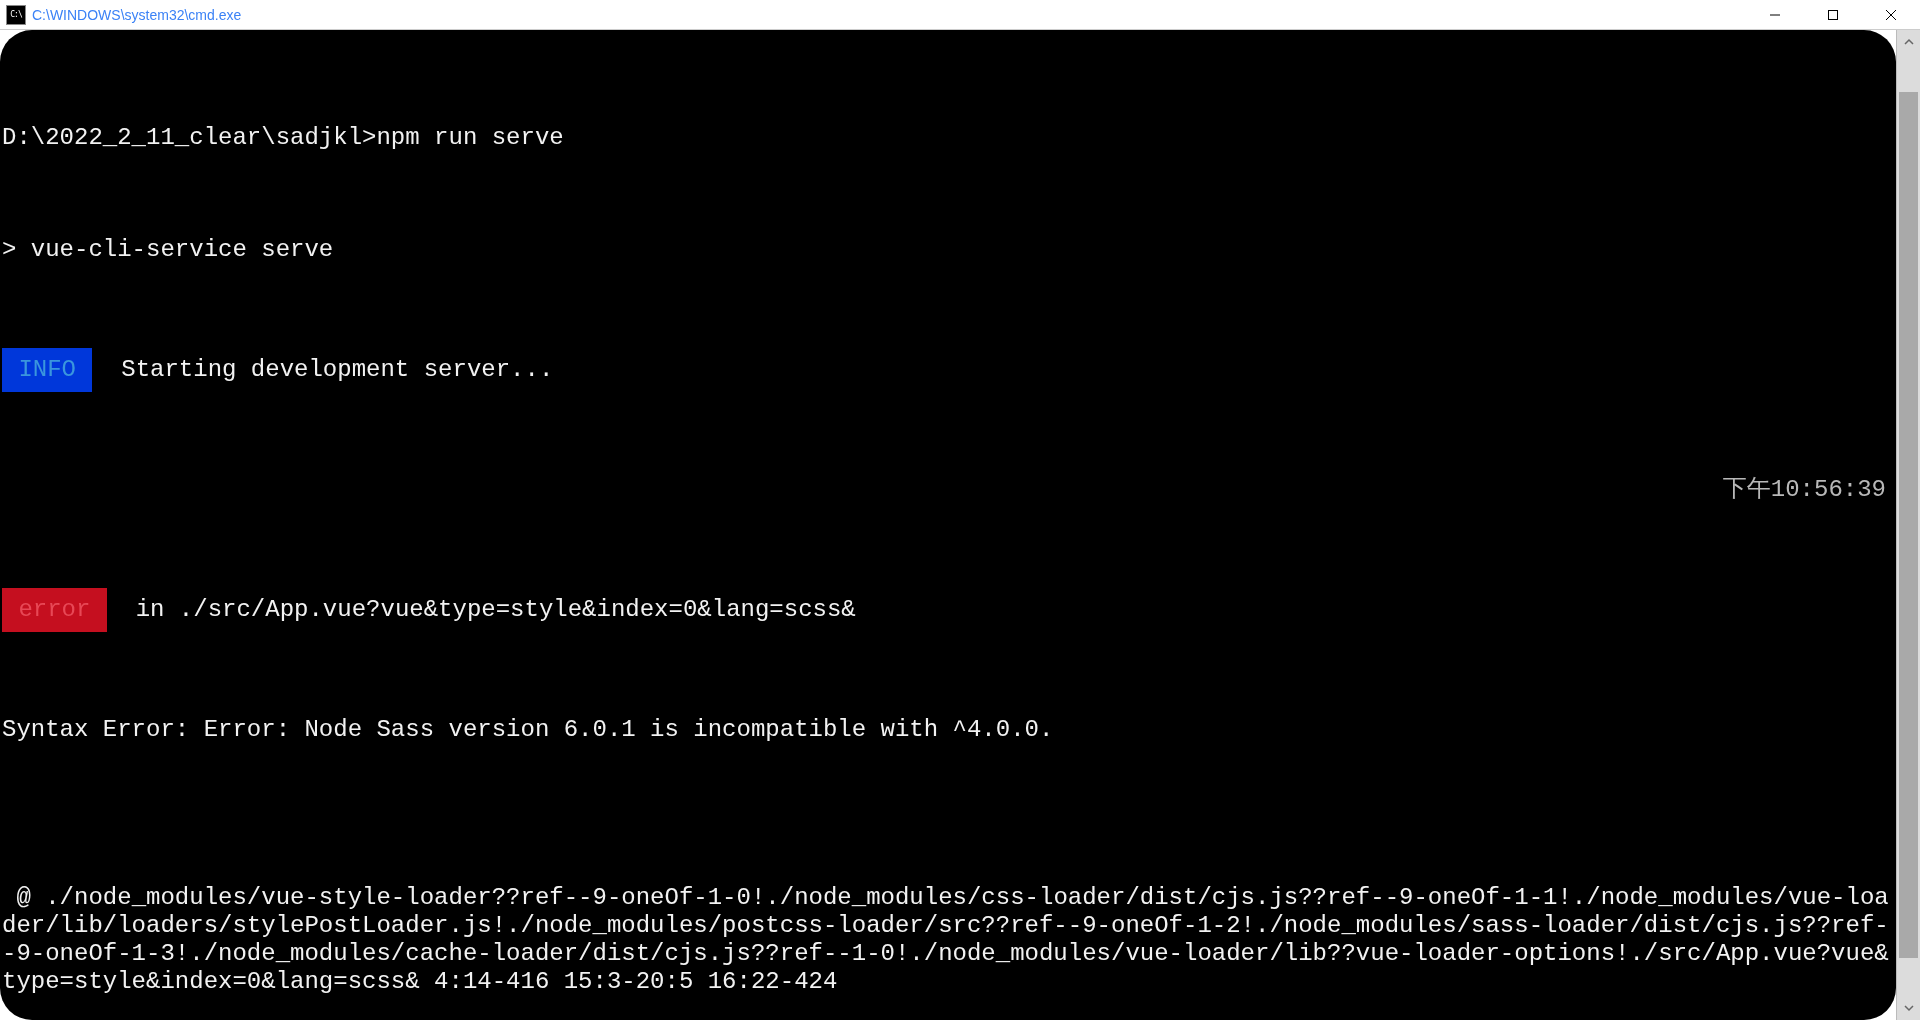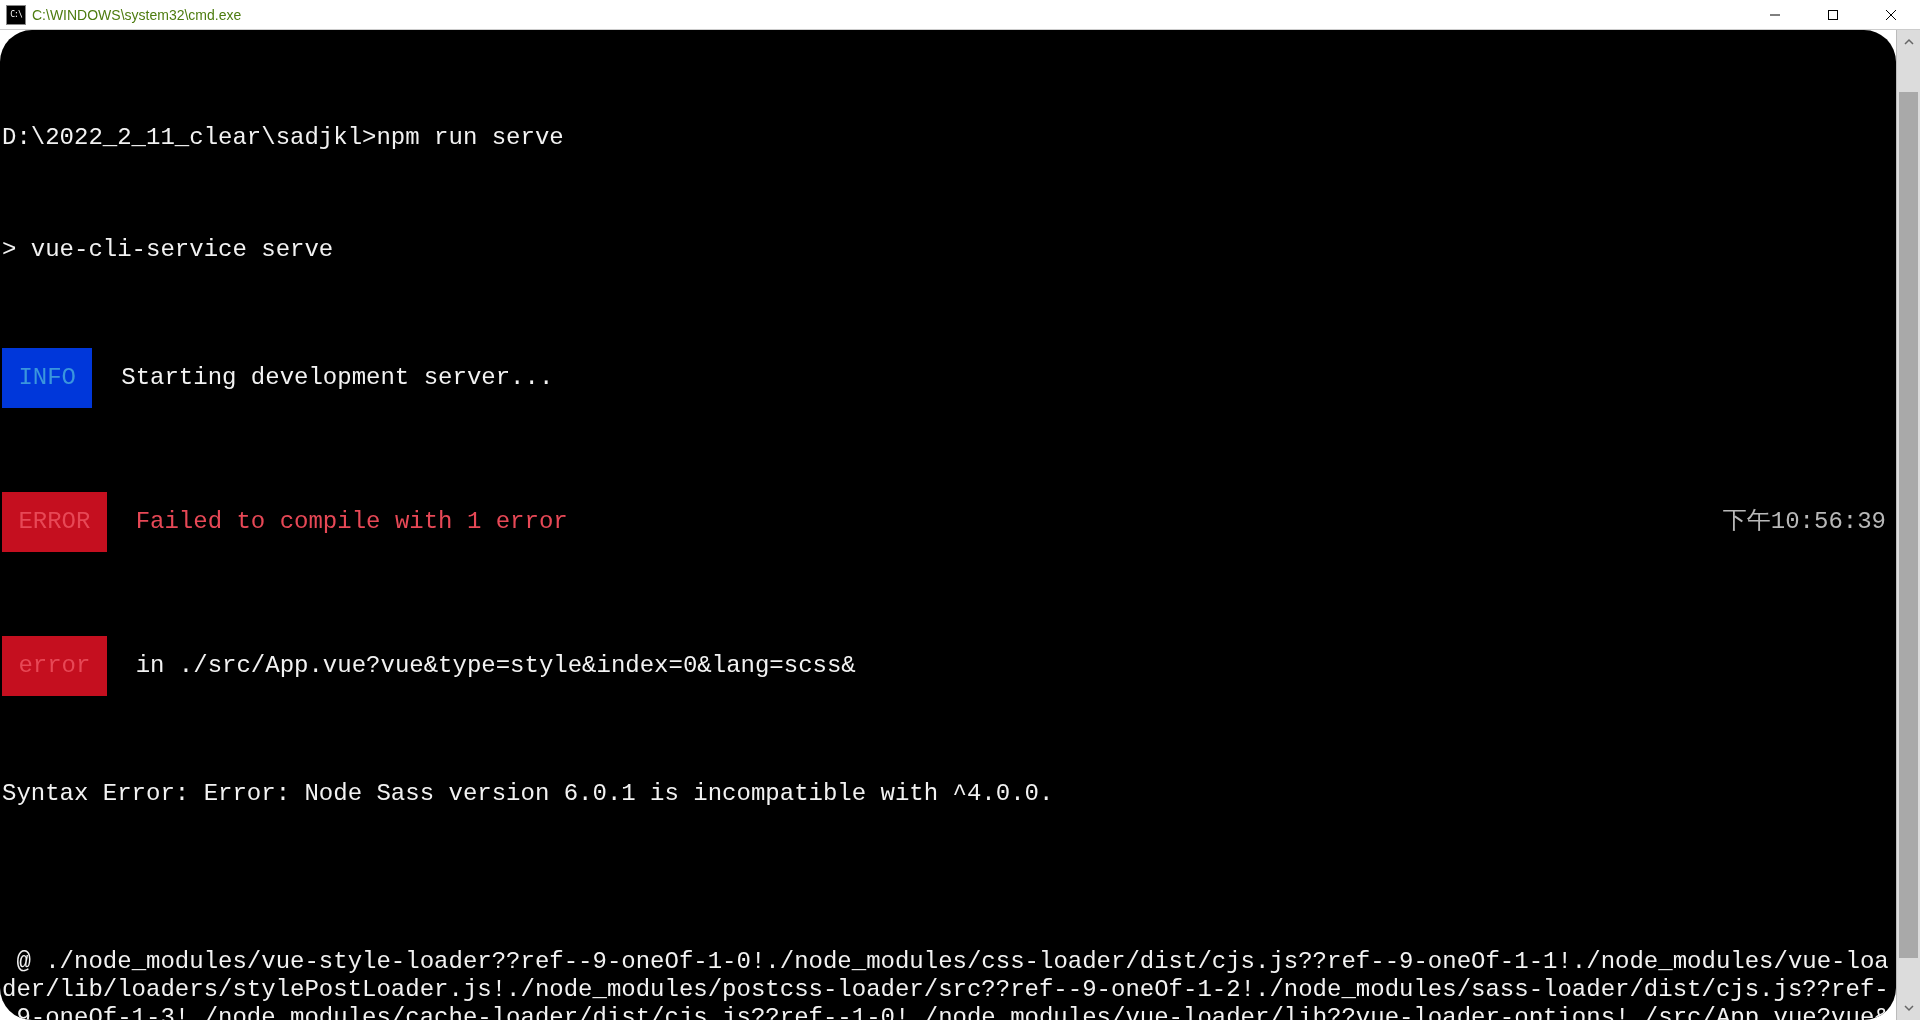--- a/index.html
+++ b/index.html
@@ -1,32 +1,32 @@
 <!DOCTYPE html>
 <html><head>
 <meta charset="utf-8">
 <style>
   * { margin: 0; padding: 0; box-sizing: border-box; }
   html, body { width: 1920px; height: 1020px; overflow: hidden; font-family: "Segoe UI", Tahoma, sans-serif; background: #000; }
   .window { width: 100%; height: 100%; display: flex; flex-direction: column; background: #fff; }
   .titlebar { height: 30px; background: #fff; display: flex; align-items: center; border-bottom: 1px solid #ccc; }
   .titlebar-icon { width: 20px; height: 20px; margin: 0 6px 0 6px; background: #000; border: 1px solid #888; display:flex; align-items:center; justify-content:center; }
   .titlebar-icon-inner { color:#fff; font-size:8px; font-family: "Consolas", monospace; letter-spacing:-1px; }
-  .titlebar-text { font-size: 14px; color: #4d7c0f; flex: 0 0 auto; text-align: center; }
+  .titlebar-text { font-size: 14px; color: #3b82f6; flex: 0 0 auto; text-align: center; }
   .titlebar-spacer { flex: 1; }
   .titlebar-btn { width: 58px; height: 30px; display: flex; align-items: center; justify-content: center; color: #000; font-size: 14px; }
   .titlebar-btn svg { width: 12px; height: 12px; }
   .body-row { flex: 1; display: flex; min-height: 0; }
   .terminal { flex: 1; background: #000; color: #e5e5e5; font-family: "NSimSun","SimSun","Consolas","Courier New",monospace; font-size: 24px; line-height: 28px; padding: 0; white-space: pre-wrap; word-break: break-all; overflow: hidden; position: relative; border-radius: 32px; }
   .term-inner { padding: 10px 0 0 0; }
   .prompt-line, .out-line, .badge-line, .flex-line { padding: 0 2px; }
   .flex-line { display: flex; align-items: baseline; }
   .flex-line .left { flex: 0 0 auto; }
   .flex-line .right { margin-left: auto; color: #b8b8b8; padding-right: 8px; font-family: Liberation Mono, monospace; }
-  .badge { display: inline-block; padding: 16px 2px; }
+  .badge { display: inline-block; padding: 8px 2px; }
   .badge-info { background: #0037da; color: #3a96dd; }
   .badge-error { background: #c50f1f; color: #e74856; }
   .badge-err-lower { background: #c50f1f; color: #e74856; }
   .red { color: #e74856; }
   .white { color: #f2f2f2; }
   .scrollbar { width: 24px; background: #dcdcdc; display: flex; flex-direction: column; border-left: 1px solid #bbb; }
   .scroll-btn { height: 24px; background: #dcdcdc; display:flex; align-items:center; justify-content:center; color:#666; }
   .scroll-btn svg { width:10px; height:10px; }
   .scroll-track { flex:1; position: relative; background: #dcdcdc; }
   .scroll-thumb { position:absolute; left:2px; right:2px; background:#a9a9a9; }
@@ -64,21 +64,20 @@
 
     <div class="terminal">
       <div class="term-inner">
 <div class="prompt-line white"><span>D:\2022_2_11_clear\sadjkl&gt;</span><span>npm run serve</span></div>
 <div class="out-line">&nbsp;</div>
 <div class="out-line white">&gt; vue-cli-service serve</div>
 <div class="out-line">&nbsp;</div>
 <div class="badge-line"><span class="badge badge-info"> INFO </span><span class="white">  Starting development server...</span></div>
 <div class="out-line">&nbsp;</div>
 <div class="flex-line">
-  <span class="left"><span class="badge badge-error"> ERROR </span><span class="red">  Failed to compile with 1 error</span></span>
   <span class="right">下午10:56:39</span>
 </div>
 <div class="out-line">&nbsp;</div>
 <div class="badge-line"><span class="badge badge-err-lower"> error </span><span class="white">  in ./src/App.vue?vue&amp;type=style&amp;index=0&amp;lang=scss&amp;</span></div>
 <div class="out-line">&nbsp;</div>
 <div class="out-line white">Syntax Error: Error: Node Sass version 6.0.1 is incompatible with ^4.0.0.</div>
 <div class="out-line">&nbsp;</div>
 <div class="out-line">&nbsp;</div>
 <div class="out-line white"> @ ./node_modules/vue-style-loader??ref--9-oneOf-1-0!./node_modules/css-loader/dist/cjs.js??ref--9-oneOf-1-1!./node_modules/vue-loader/lib/loaders/stylePostLoader.js!./node_modules/postcss-loader/src??ref--9-oneOf-1-2!./node_modules/sass-loader/dist/cjs.js??ref--9-oneOf-1-3!./node_modules/cache-loader/dist/cjs.js??ref--1-0!./node_modules/vue-loader/lib??vue-loader-options!./src/App.vue?vue&amp;type=style&amp;index=0&amp;lang=scss&amp; 4:14-416 15:3-20:5 16:22-424</div>
 

